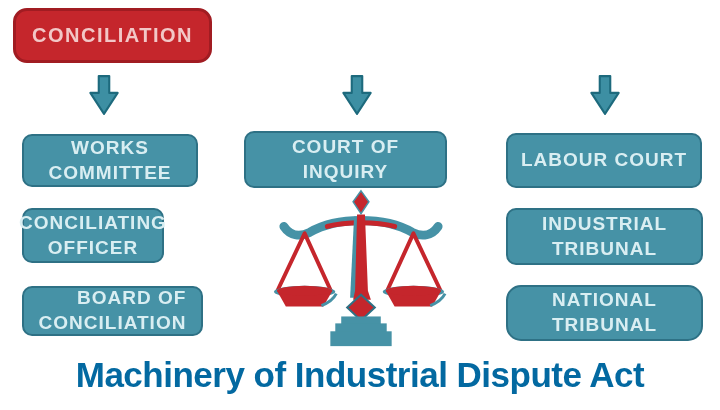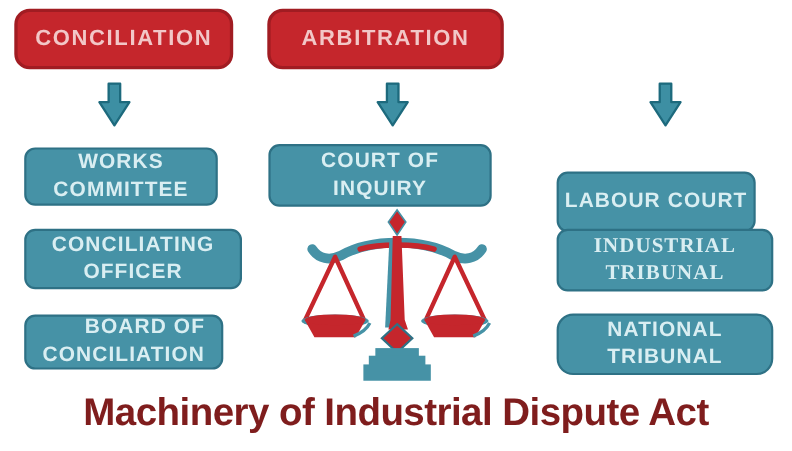--- a/index.html
+++ b/index.html
@@ -47,47 +47,46 @@
   }
   .scales{
     position:absolute;
     left:272px;top:188px;
     width:178px;height:160px;
   }
   .main-title{
     position:absolute;
     left:0;top:355px;width:720px;
     text-align:center;
-    color:#7f1d1d;
+    color:#0369a1;
     font-weight:700;
     font-size:35px;
     letter-spacing:-0.5px;
   }
   
   #r1{left:13px;top:8px;width:199px;height:55px;}
   #r2{left:243px;top:8px;width:215px;height:55px;}
   #r3{left:498px;top:8px;width:210px;height:55px;}
   #a1{left:88px;top:74px;}
   #a2{left:341px;top:74px;}
   #a3{left:589px;top:74px;}
   #c1b1{left:22px;top:134px;width:176px;height:53px;}
-  #c1b2{left:22px;top:208px;width:198px;height:55px;}
+  #c1b2{left:22px;top:208px;width:142px;height:55px;}
   #c1b3{left:22px;top:286px;width:181px;height:50px;text-align:right;}
   #c2b1{left:244px;top:131px;width:203px;height:57px;}
-  #c3b1{left:506px;top:133px;width:181px;height:55px;margin-top:23px;}
-  #c3b2{left:506px;top:208px;width:197px;height:57px;font-family:Liberation Serif, serif;}
+  #c3b1{left:506px;top:133px;width:196px;height:55px;}
+  #c3b2{left:506px;top:208px;width:197px;height:57px;}
   #c3b3{left:506px;top:285px;width:197px;height:56px;border-radius:15px;}
 </style>
 </head>
 <body>
 
 <div class="canvas">
 
   <div class="red-box" id="r1">CONCILIATION</div>
-  <div class="red-box" id="r2">ARBITRATION</div>
 
   <svg class="arrow" id="a1" viewBox="0 0 30 40">
     <path d="M10,2 L20,2 L20,18 L28,18 L15,38 L2,18 L10,18 Z" fill="#3d8fa3" stroke="#1d6a7d" stroke-width="2" stroke-linejoin="round"></path>
   </svg>
   <svg class="arrow" id="a2" viewBox="0 0 30 40">
     <path d="M10,2 L20,2 L20,18 L28,18 L15,38 L2,18 L10,18 Z" fill="#3d8fa3" stroke="#1d6a7d" stroke-width="2" stroke-linejoin="round"></path>
   </svg>
   <svg class="arrow" id="a3" viewBox="0 0 30 40">
     <path d="M10,2 L20,2 L20,18 L28,18 L15,38 L2,18 L10,18 Z" fill="#3d8fa3" stroke="#1d6a7d" stroke-width="2" stroke-linejoin="round"></path>
   </svg>

